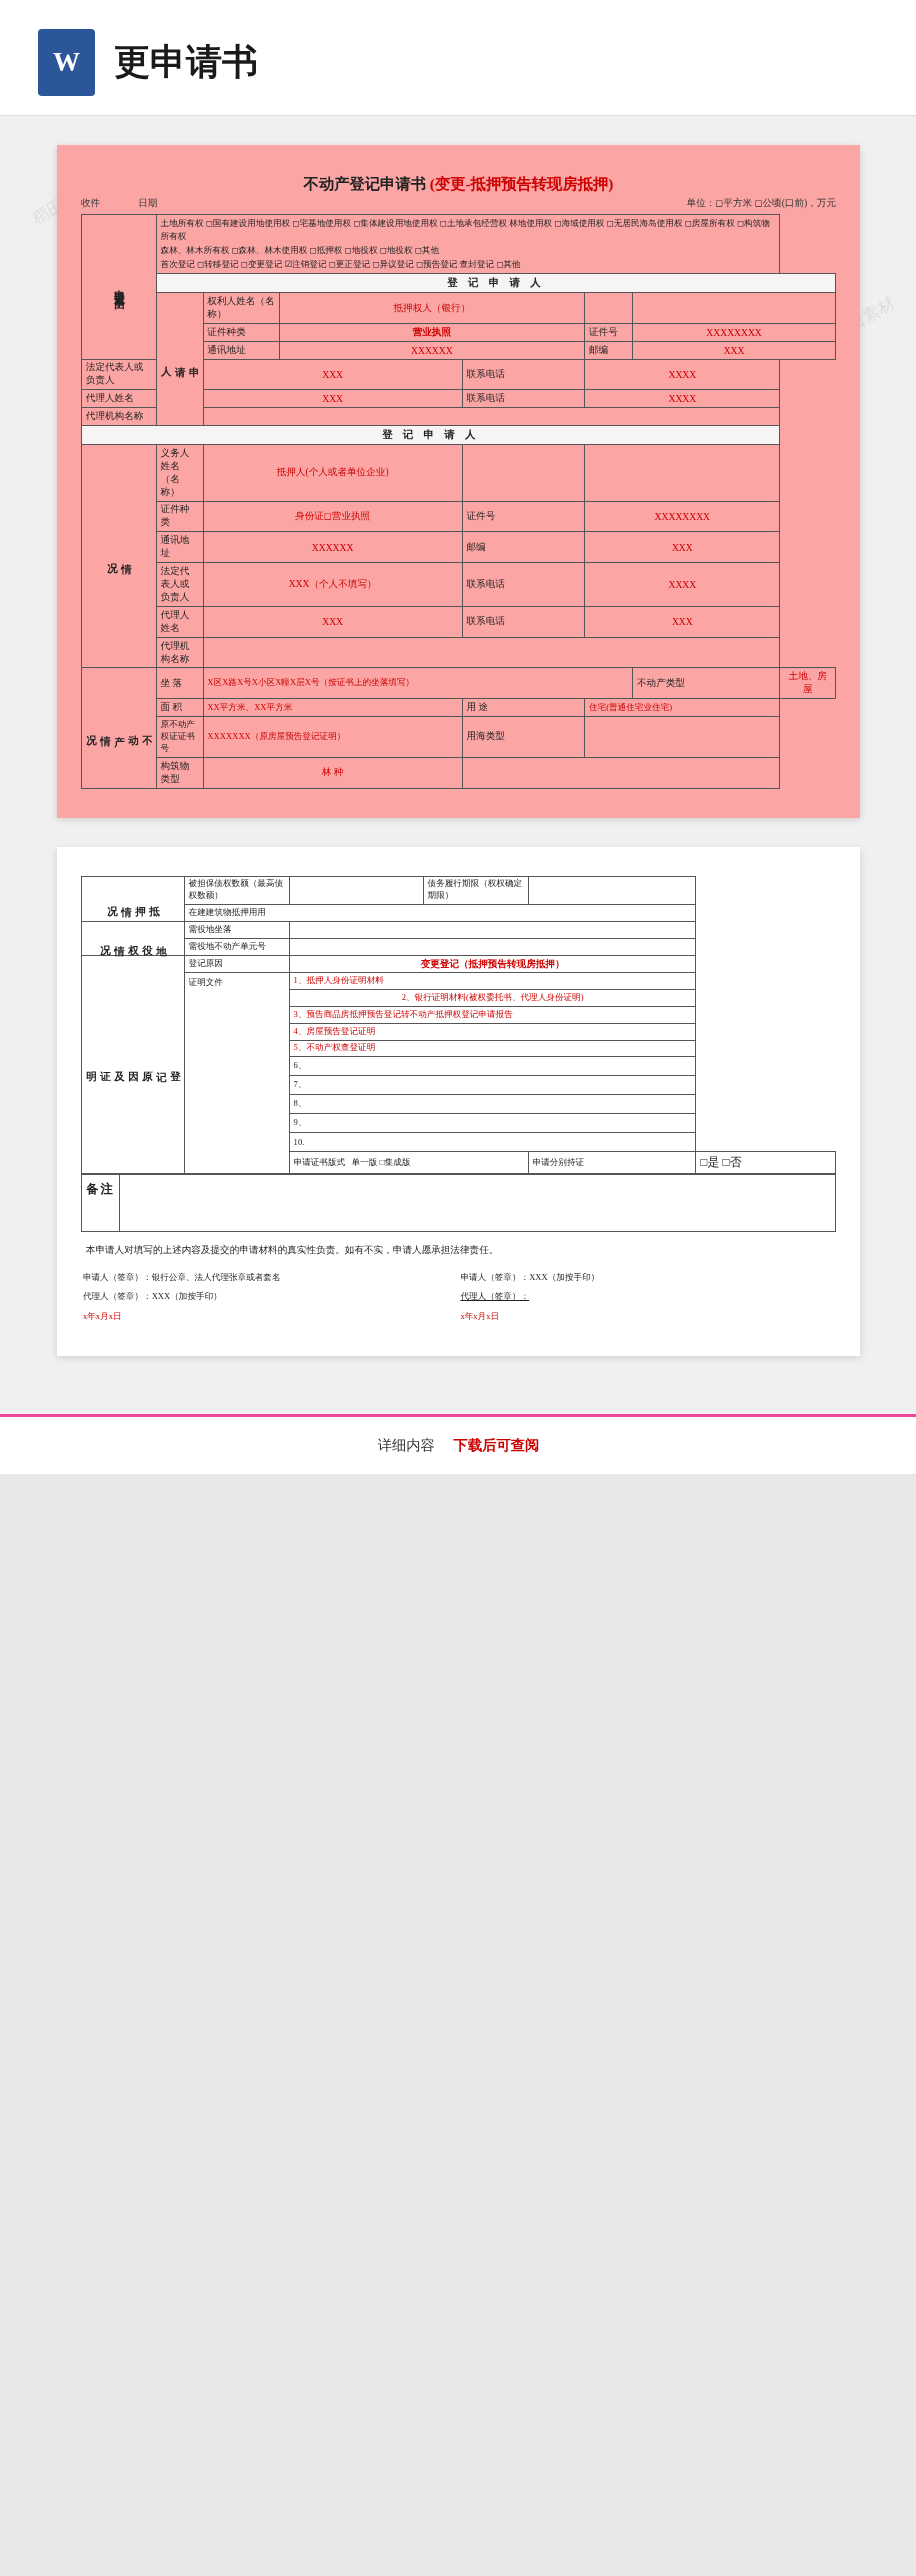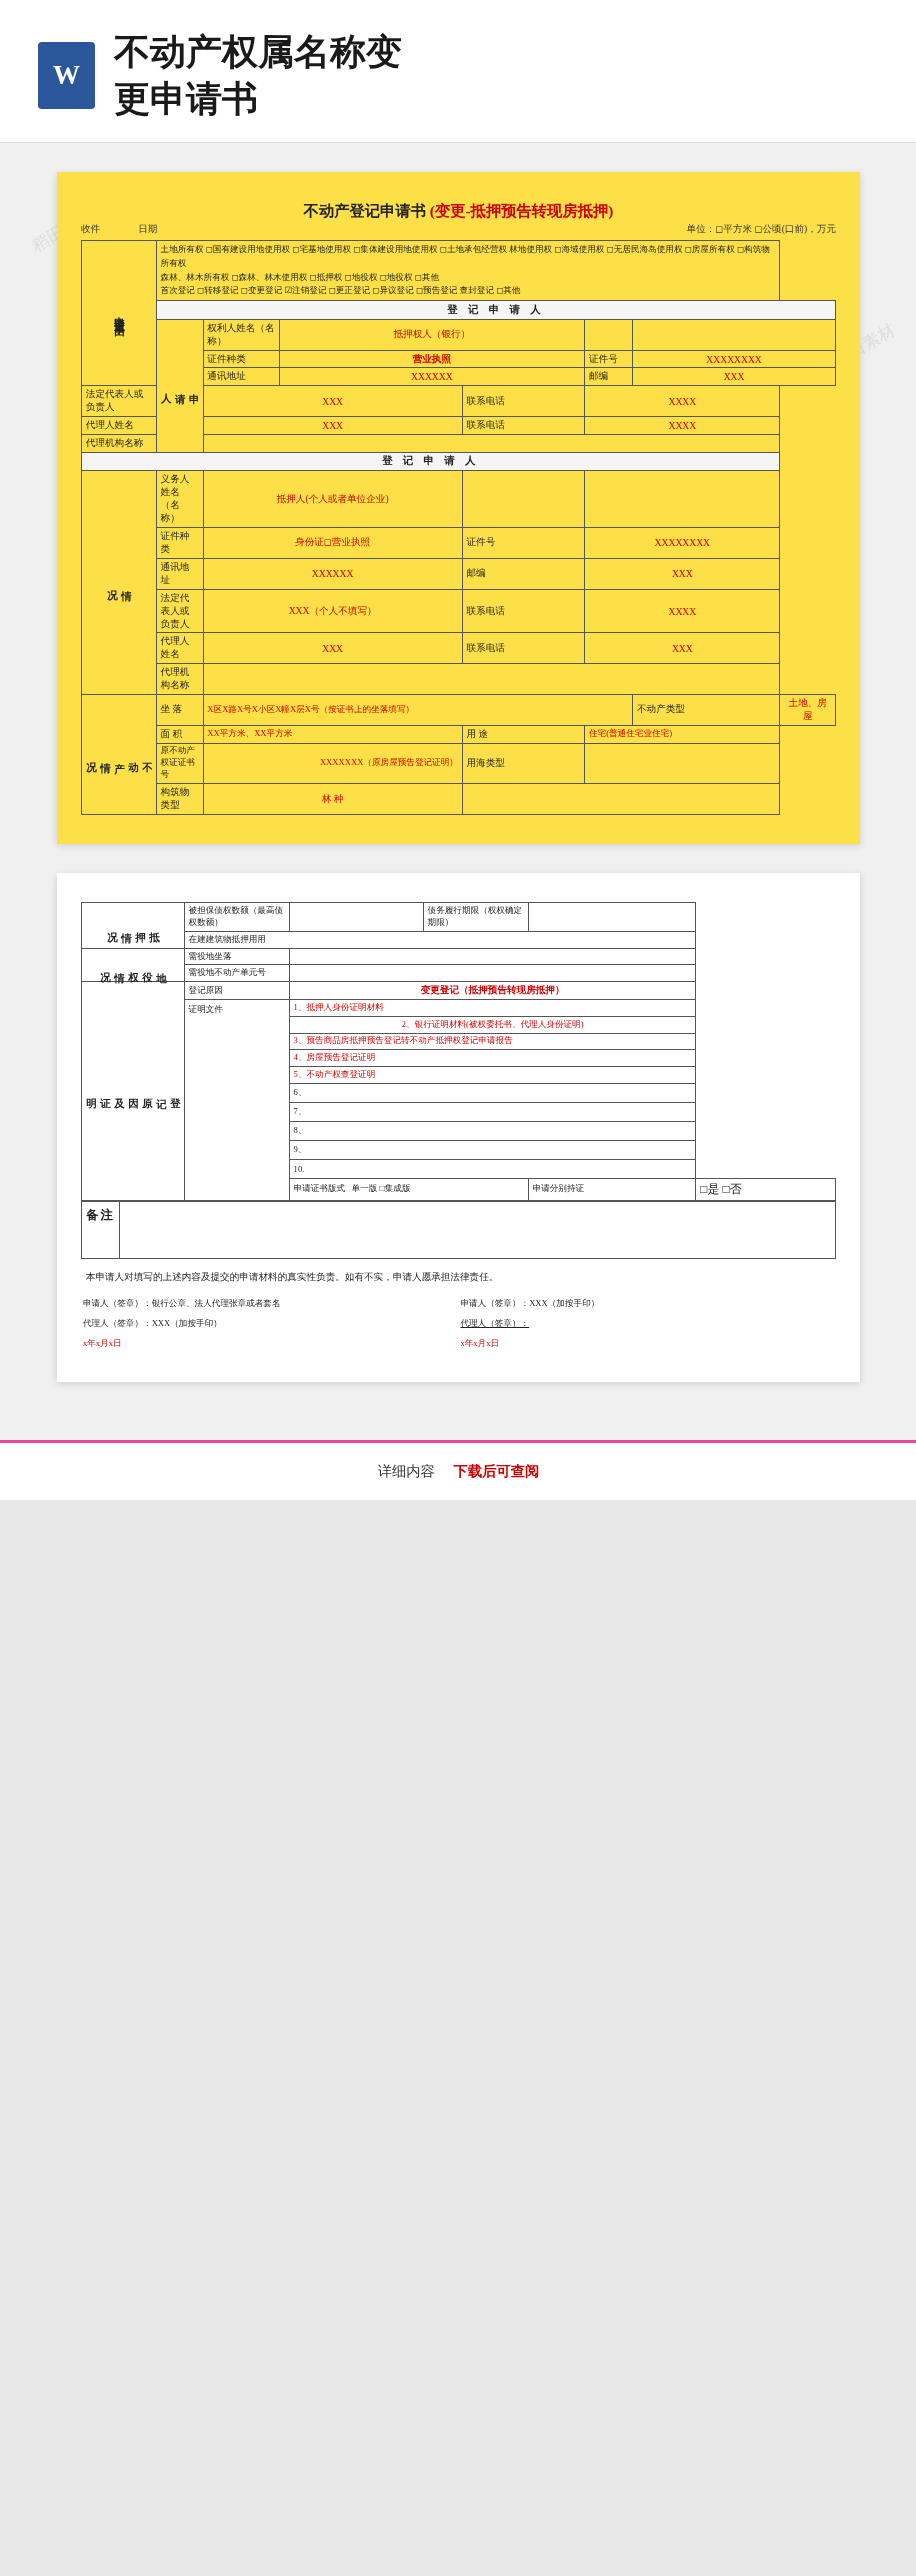--- a/index.html
+++ b/index.html
@@ -51,21 +51,21 @@
       color: rgba(180,180,180,0.3);
       font-size: 17px;
       transform: rotate(-30deg);
       pointer-events: none;
       user-select: none;
       white-space: nowrap;
     }
 
     
     .document {
-      background: #fde047;
+      background: #fca5a5;
       padding: 29px 24px;
       box-shadow: 0 1.9px 7.6px rgba(0,0,0,0.15);
       margin-bottom: 29px;
       position: relative;
     }
 
     .doc-main-title {
       text-align: center;
       font-size: 15.3px;
       font-weight: bold;
@@ -138,21 +138,20 @@
     }
   </style>
 </head>
 <body>
 
 <div class="header">
   <div class="word-icon">
     <span>W</span>
   </div>
   <div class="header-title">
-    <div>不动产权属名称变</div>
     <div>更申请书</div>
   </div>
 </div>
 
 <div class="doc-container">
 
   <div class="watermark" style="top:76px;left:29px;">稻田素材</div>
   <div class="watermark" style="top:191px;right:19px;">稻田素材</div>
   <div class="watermark" style="top:334px;left:96px;">稻田素材</div>
 
@@ -268,21 +267,21 @@
         <td class="red center">土地、房屋</td>
       </tr>
       <tr>
         <td>面 积</td>
         <td colspan="2" class="red" style="font-size:8.6px;">XX平方米、XX平方米</td>
         <td>用 途</td>
         <td colspan="2" class="red" style="font-size:8.6px;">住宅(普通住宅业住宅)</td>
       </tr>
       <tr>
         <td style="font-size:8.6px;">原不动产权证证书号</td>
-        <td colspan="2" class="red" style="font-size:8.6px;text-align:right;">XXXXXXX（原房屋预告登记证明）</td>
+        <td colspan="2" class="red" style="font-size:8.6px;">XXXXXXX（原房屋预告登记证明）</td>
         <td>用海类型</td>
         <td colspan="2"></td>
       </tr>
       <tr>
         <td>构筑物类型</td>
         <td colspan="2" class="red center">林 种</td>
         <td colspan="3"></td>
       </tr>
     </tbody>
       </table>

